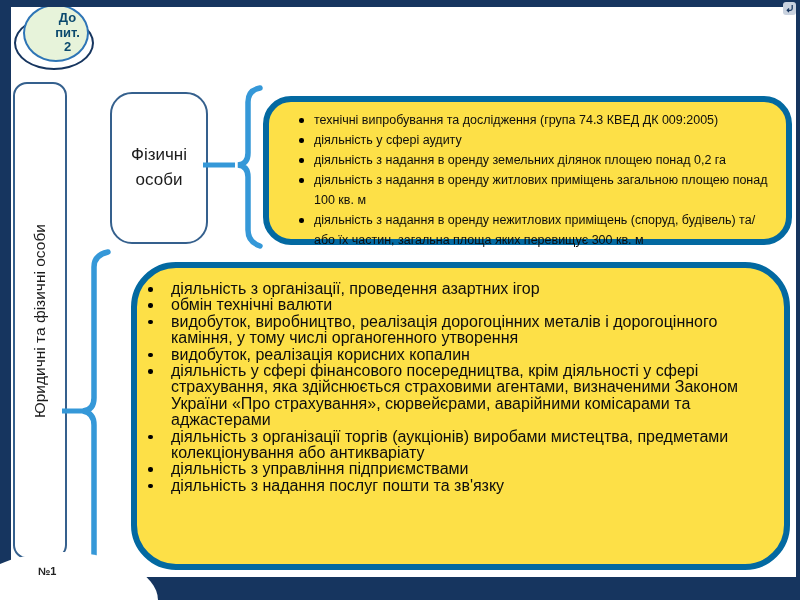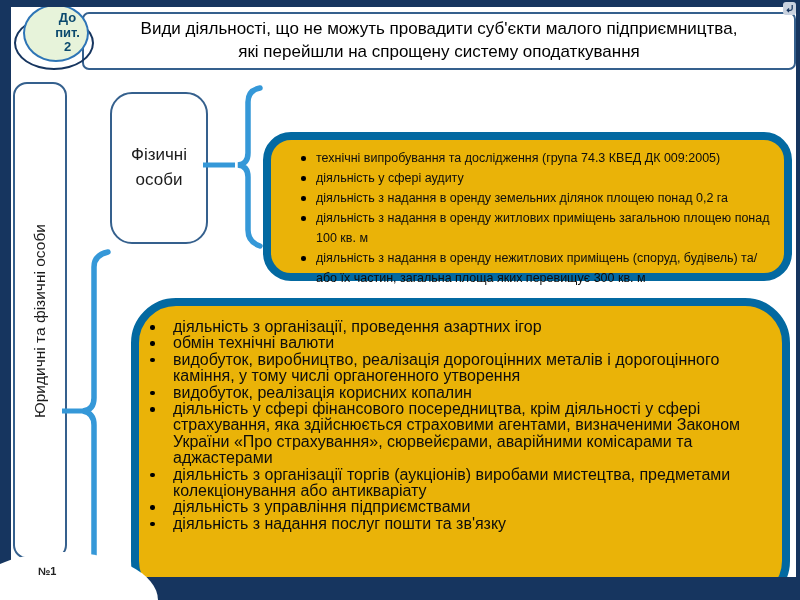--- a/index.html
+++ b/index.html
@@ -40,21 +40,21 @@
   .physical-box{position:absolute;left:110px;top:92px;width:94px;height:148px;border:2px solid #35608d;
     border-radius:22px;background:#fff;z-index:2;display:flex;align-items:center;justify-content:center;}
   .physical-label{white-space:pre-line;text-align:center;font-size:17px;line-height:1.45;color:#1c1c1c;}
 
   
   .brace{position:absolute;z-index:2;}
   .brace-top{left:202px;top:84px;}
   .brace-bottom{left:60px;top:248px;}
 
   
-  .bullet-box{position:absolute;background:#eab308;border:8px solid #0369a1;z-index:2;box-sizing:border-box;margin-top:36px;}
+  .bullet-box{position:absolute;background:#fde047;border:6px solid #0369a1;z-index:2;box-sizing:border-box;}
   .top-box{left:263px;top:96px;width:529px;height:149px;border-radius:28px;padding:8px 12px 0 0;}
   .bottom-box{left:131px;top:262px;width:659px;height:308px;border-radius:45px;padding:13px 10px 0 0;}
 
   ul.blist{list-style:none;margin:0;padding:0;}
   ul.blist li{position:relative;color:#0d0d0d;}
   ul.blist li::before{content:"";position:absolute;background:#000;border-radius:50%;}
   ul.top-list li{padding-left:45px;font-size:12.5px;line-height:20px;}
   ul.top-list li::before{left:30px;top:8px;width:4.5px;height:4.5px;}
   ul.bottom-list li{padding-left:34px;font-size:16px;line-height:16.4px;}
   ul.bottom-list li::before{left:11px;top:6px;width:4.5px;height:4.5px;}
@@ -67,24 +67,20 @@
 </head>
 <body>
 
 <div class="slide">
 
   <div class="frame frame-top"></div>
   <div class="frame-left frame"></div>
   <div class="frame frame-right"></div>
   <div class="frame frame-bottom"></div>
 
-  <div class="title-banner">
-    <div class="title-text">Види діяльності, що не можуть провадити суб'єкти малого підприємництва,
-які перейшли на спрощену систему оподаткування</div>
-  </div>
 
   <div class="badge-arc"></div>
   <div class="badge">
     <div class="badge-text">До
 пит.
 2</div>
   </div>
 
   <div class="action-icon">
     <svg width="9" height="9" viewBox="0 0 10 10">

